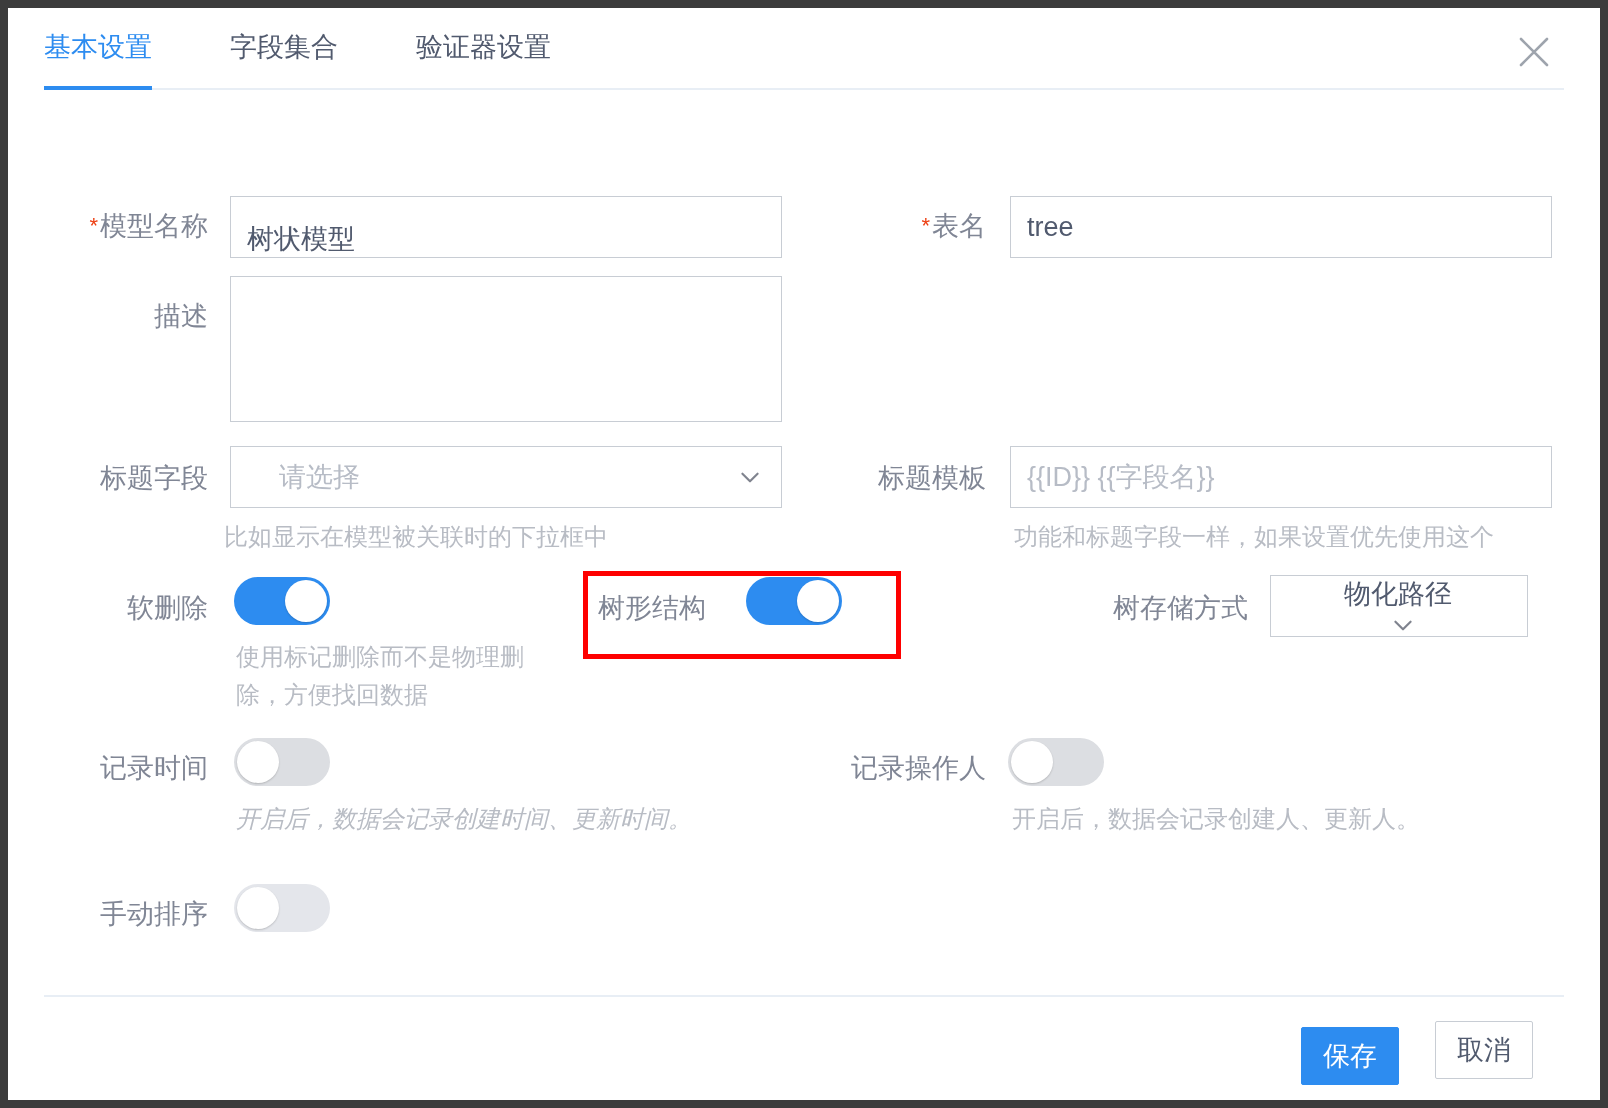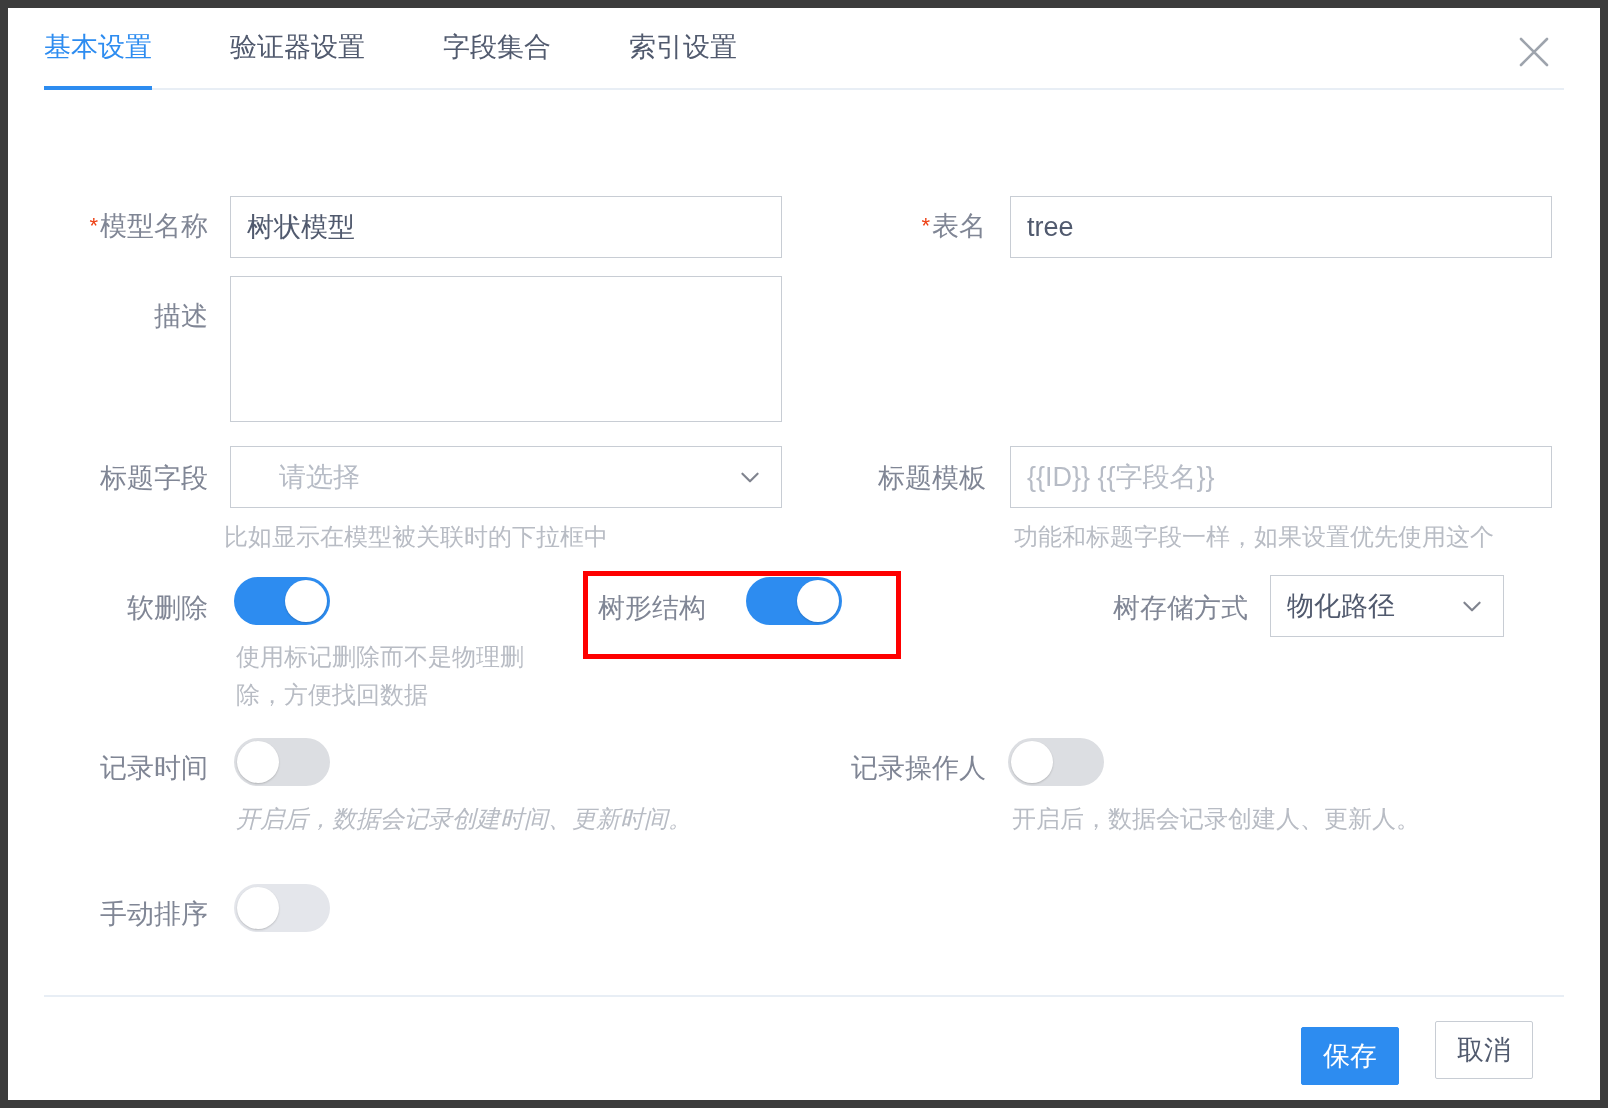--- a/index.html
+++ b/index.html
@@ -187,42 +187,39 @@
 </head>
 <body>
 
 <div class="modal">
 
   <div class="tabbar">
     <div class="tab active">
       <span>基本设置</span>
     </div>
     <div class="tab">
+      <span>字段集合</span>
+    </div>
+    <div class="tab">
       <span>验证器设置</span>
-    </div>
-    <div class="tab">
-      <span>字段集合</span>
-    </div>
-    <div class="tab">
-      <span>索引设置</span>
     </div>
 
     <div class="close-icon">
       <svg width="36" height="36" viewBox="0 0 36 36" aria-hidden="true">
         <path d="M5 5 L31 31 M31 5 L5 31" stroke="#9ea4ad" stroke-width="2.6" fill="none" stroke-linecap="round"></path>
       </svg>
     </div>
   </div>
 
   <div class="body">
 
     <div class="field-label" style="left:40px; top:118px; width:160px;">
       <span class="req-star">*</span><span>模型名称</span>
     </div>
-    <div class="input-box" style="left:222px; top:106px; width:552px; height:62px;">
+    <div class="input-box" style="left:222px; top:106px; width:552px; height:62px;align-items:flex-end;">
       <span>树状模型</span>
     </div>
 
     <div class="field-label" style="left:830px; top:118px; width:148px;">
       <span class="req-star">*</span><span>表名</span>
     </div>
     <div class="input-box" style="left:1002px; top:106px; width:542px; height:62px;">
       <span>tree</span>
     </div>
 
@@ -265,21 +262,21 @@
     <div class="field-label" style="left:590px; top:500px; width:130px; text-align:left;">
       <span>树形结构</span>
     </div>
     <div class="switch on" style="left:738px; top:487px;">
       <div class="knob"></div>
     </div>
 
     <div class="field-label" style="left:1040px; top:500px; width:200px;">
       <span>树存储方式</span>
     </div>
-    <div class="select-box" style="left:1262px; top:485px; width:234px; height:62px;">
+    <div class="select-box" style="left:1262px; top:485px; width:258px; height:62px;flex-direction:column;">
       <span class="sel-val">物化路径</span>
       <svg class="chev" viewBox="0 0 24 24">
         <path d="M5 9 L12 16 L19 9" stroke="#80848f" stroke-width="2" fill="none" stroke-linecap="round" stroke-linejoin="round"></path>
       </svg>
     </div>
 
     <div class="field-label" style="left:40px; top:660px; width:160px;">
       <span>记录时间</span>
     </div>
     <div class="switch off-light" style="left:226px; top:648px;">

